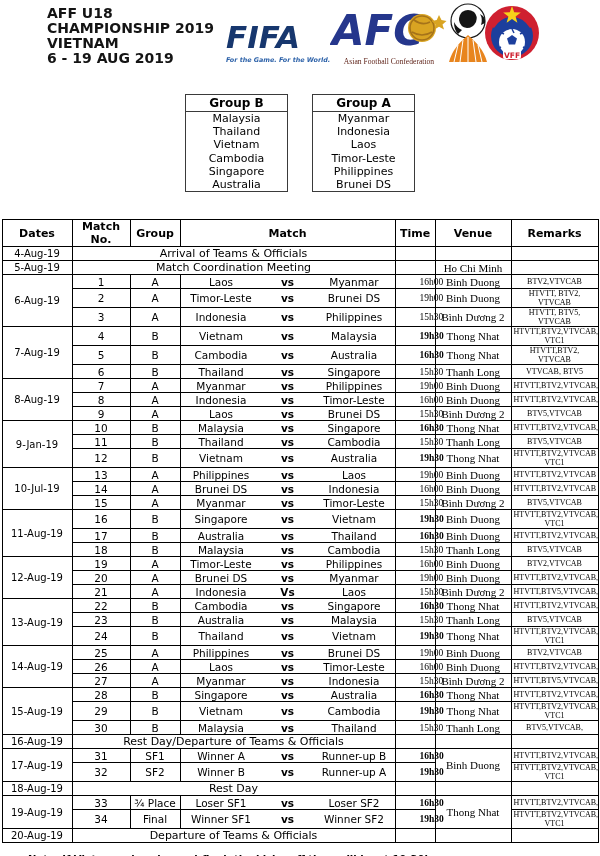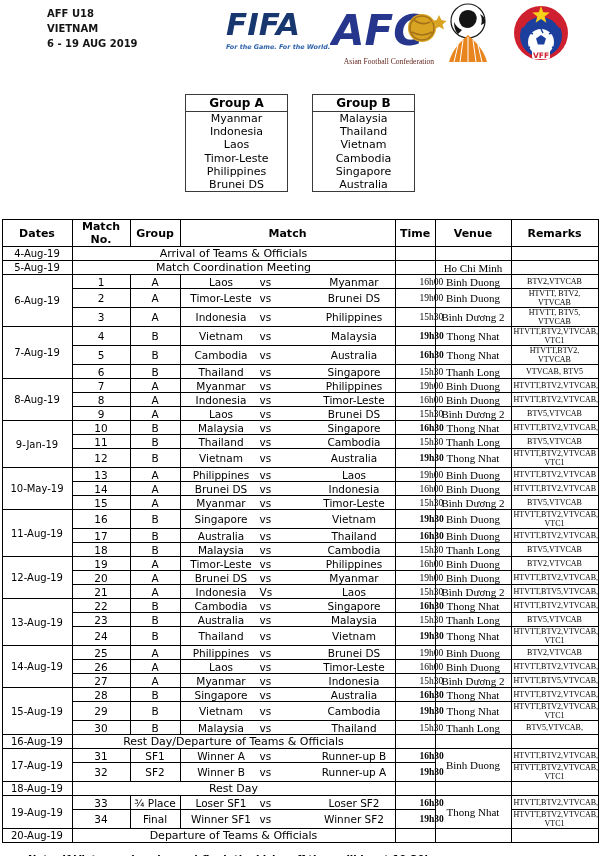--- a/index.html
+++ b/index.html
@@ -3,59 +3,60 @@
 <meta charset="utf-8">
 <style>
   * { margin:0; padding:0; box-sizing:border-box; }
   html,body { background:#fff; }
   body {
     width:600px; height:856px; position:relative; overflow:hidden;
     font-family:"DejaVu Sans", sans-serif; color:#000;
   }
   
   .header { position:relative; height:80px; }
-  .title-block { position:absolute; left:47px; top:6px; font-weight:bold; font-size:10px; line-height:15px; color:#141414; }
-  .logo-fifa { position:absolute; left:226px; top:9px; width:100px; }
+  .title-block { position:absolute; left:47px; top:6px; font-weight:bold; font-size:14px; line-height:15px; color:#141414; }
+  .logo-fifa { position:absolute; left:226px; top:22px; width:100px; }
   .fifa-text { font-weight:bold; font-style:italic; font-size:31px; line-height:30px; color:#17376e; }
   .fifa-tag  { font-weight:bold; font-style:italic; font-size:6.4px; color:#2d62a9; margin-top:4px; white-space:nowrap; }
   .logo-afc { position:absolute; left:330px; top:5px; width:118px; text-align:center; }
   .afc-tag { font-family:"Liberation Serif", serif; font-weight:normal; font-size:7.6px; color:#5c1f15; white-space:nowrap; }
   .logo-aff { position:absolute; left:442px; top:2px; }
-  .logo-vff { position:absolute; left:513px; top:2px; }
+  .logo-vff { position:absolute; left:484px; top:2px; }
   
   .groups { display:flex; justify-content:center; gap:24px; margin-top:14px; }
   .group-box { width:103px; border:1px solid #3a3a3a; background:#fff; }
   .group-header { font-weight:bold; font-size:12px; text-align:center; border-bottom:1px solid #3a3a3a; padding:1px 0; }
   .group-team { font-size:11px; text-align:center; line-height:13.2px; }
   
   table.schedule { border-collapse:collapse; table-layout:fixed; width:596px; margin:27px auto 0; }
   .schedule th, .schedule td { border:1px solid #000; text-align:center; vertical-align:middle; padding:0 1px; }
   .schedule th { font-size:11px; height:25px; font-weight:bold;margin-top:24px; }
   tr.match-row, tr.event-row { height:14px; }
   td.c-date { font-size:10px;margin-top:44px; }
   td.c-no { font-size:10.5px; }
   td.c-group { font-size:10.5px; }
   td.c-event { font-size:11px; }
   td.c-match { font-size:10.5px; padding:0 2px; }
   .match-line { display:flex; align-items:center; width:100%; }
   .match-line .home, .match-line .away { flex:1; text-align:center; }
-  .match-line .vs { width:56px; text-align:left; }
+  .match-line .vs { width:56px; text-align:center;font-weight:bold; }
   td.c-time { font-family:"Liberation Serif", serif; font-size:9.5px;padding-left:24px; }
   td.c-time.bold { font-weight:bold; }
   td.c-venue { font-family:"Liberation Serif", serif; font-size:11px; }
   td.c-remarks { font-family:"Liberation Serif", serif; font-size:8px; line-height:9px; padding:0 2px; }
   
   .note { margin:11px 0 0 28px; font-weight:bold; font-size:10px; }
 </style>
 </head>
 <body>
 
 <div class="header">
   <div class="title-block">
     <div>AFF U18</div>
+    <div>CHAMPIONSHIP 2019</div>
     <div>VIETNAM</div>
     <div>6 - 19 AUG 2019</div>
   </div>
 
   <div class="logo-fifa">
     <div class="fifa-text">FIFA</div>
     <div class="fifa-tag">For the Game. For the World.</div>
   </div>
 
   <div class="logo-afc">
@@ -95,39 +96,39 @@
       <path d="M28 27 l2 4 M36 32 l4 -2 M39 45 l4 2 M17 45 l-4 2 M20 32 l-4 -2" stroke="#1c3f9d" stroke-width="1.5" fill="none"></path>
       <path d="M28 4 l2.2 6.2 6.6 0.2 -5.2 4 1.8 6.4 -5.4 -3.8 -5.4 3.8 1.8 -6.4 -5.2 -4 6.6 -0.2 z" fill="#f7d21a"></path>
       <rect x="19" y="48" width="18" height="9" rx="2" fill="#fff"></rect>
       <text x="28" y="55.5" text-anchor="middle" font-family="DejaVu Sans, sans-serif" font-size="7.5" font-weight="bold" fill="#cf2030">VFF</text>
     </svg>
   </div>
 </div>
 
 <div class="groups">
   <div class="group-box">
+    <div class="group-header">Group B</div>
+    <div>
+        <div class="group-team">Malaysia</div>
+        <div class="group-team">Thailand</div>
+        <div class="group-team">Vietnam</div>
+        <div class="group-team">Cambodia</div>
+        <div class="group-team">Singapore</div>
+        <div class="group-team">Australia</div>
+      </div>
+  </div>
+  <div class="group-box">
     <div class="group-header">Group A</div>
     <div>
         <div class="group-team">Myanmar</div>
         <div class="group-team">Indonesia</div>
         <div class="group-team">Laos</div>
         <div class="group-team">Timor-Leste</div>
         <div class="group-team">Philippines</div>
         <div class="group-team">Brunei DS</div>
-      </div>
-  </div>
-  <div class="group-box">
-    <div class="group-header">Group B</div>
-    <div>
-        <div class="group-team">Malaysia</div>
-        <div class="group-team">Thailand</div>
-        <div class="group-team">Vietnam</div>
-        <div class="group-team">Cambodia</div>
-        <div class="group-team">Singapore</div>
-        <div class="group-team">Australia</div>
       </div>
   </div>
 </div>
 
 <table class="schedule">
   <colgroup>
     <col style="width:70px">
       <col style="width:58px">
       <col style="width:50px">
       <col style="width:215px">
@@ -327,21 +328,21 @@
             <span class="home">Vietnam</span>
             <span class="vs">vs</span>
             <span class="away">Australia</span>
           </div>
         </td>
         <td class="c-time bold">19h30</td>
         <td class="c-venue">Thong Nhat</td>
         <td class="c-remarks">HTVTT,BTV2,VTVCAB VTC1</td>
       </tr>
       <tr class="match-row">
-        <td class="c-date" rowspan="3">10-May-19</td>
+        <td class="c-date" rowspan="3">10-Jul-19</td>
         <td class="c-no">13</td>
         <td class="c-group">A</td>
         <td class="c-match">
           <div class="match-line">
             <span class="home">Philippines</span>
             <span class="vs">vs</span>
             <span class="away">Laos</span>
           </div>
         </td>
         <td class="c-time">19h00</td>

